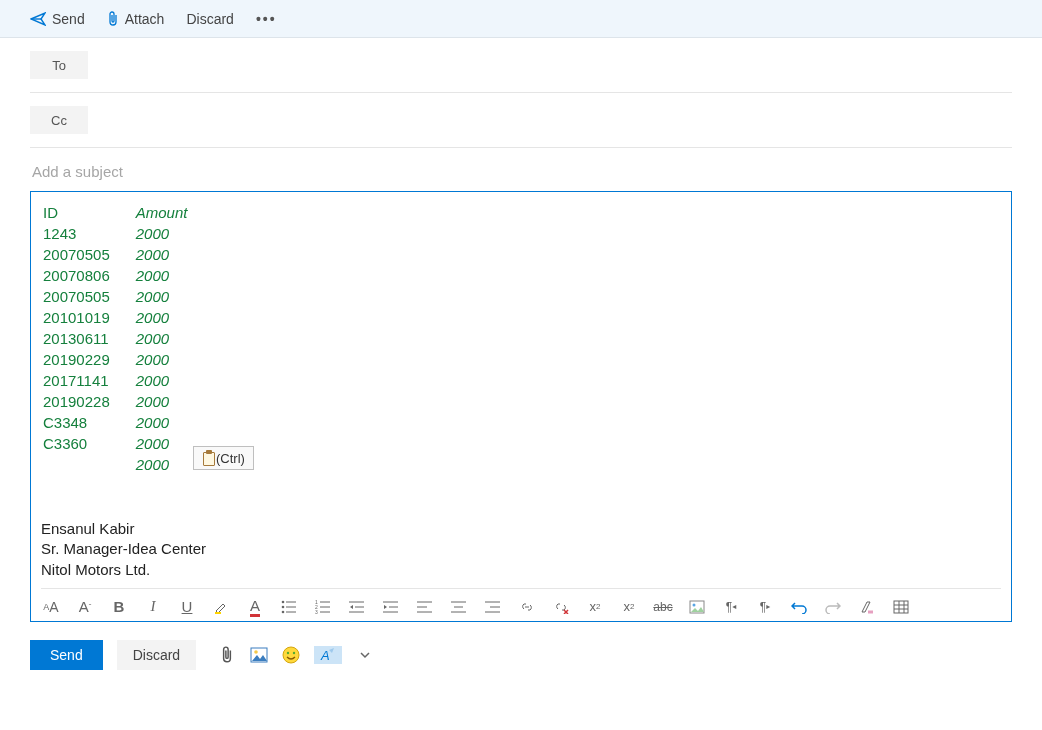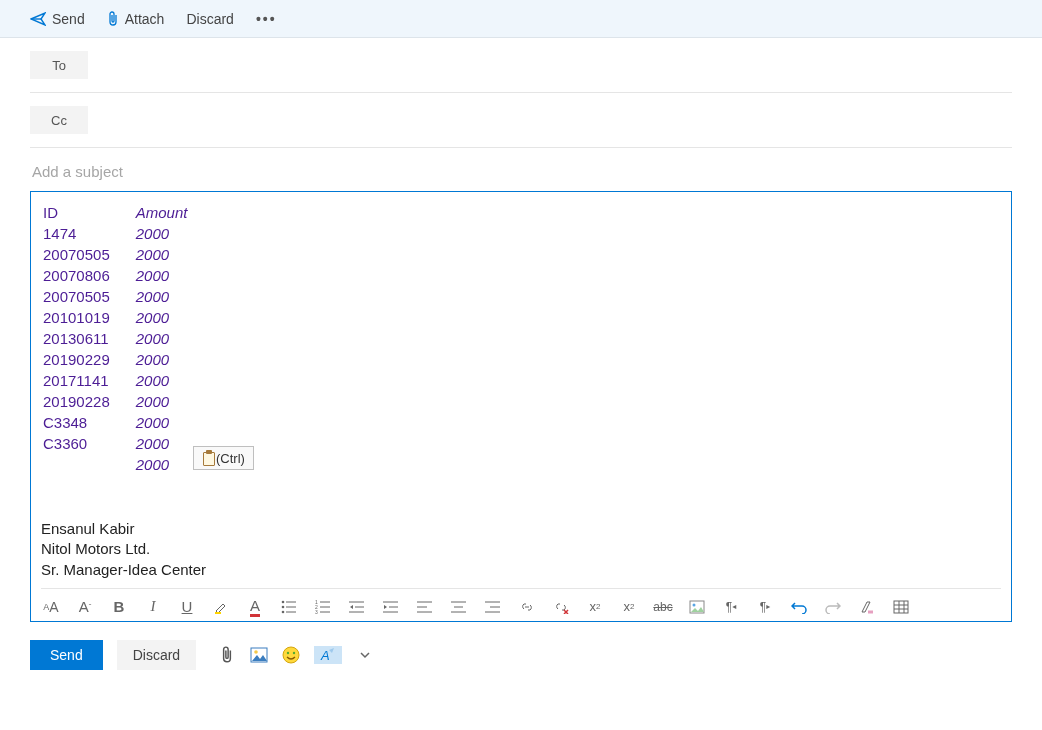--- a/index.html
+++ b/index.html
@@ -53,21 +53,21 @@
     font-size: 15px;
     color: #333;
   }
   .subject-input::placeholder { color: #a6a6a6; }
   .body-wrap {
     margin: 0 30px 4px 30px;
     border: 1px solid #0078d4;
     padding: 10px 10px 2px 10px;
     position: relative;
   }
-  .tbl { font-size: 15px; color: #4c1d95; }
+  .tbl { font-size: 15px; color: #15803d; }
   .tbl td { padding: 0 14px 2px 0; white-space: nowrap; }
   .tbl td.amt { padding-left: 10px; font-style: italic; }
   .paste-btn {
     position: absolute;
     left: 162px;
     top: 254px;
     border: 1px solid #bfbfbf;
     background: #f9f9f9;
     padding: 3px 8px;
     font-size: 13px;
@@ -187,21 +187,21 @@
 <div class="body-wrap">
   <table class="tbl">
     <tbody>
         <tr>
       <td>ID</td>
       <td class="amt">Amount</td>
     </tr>
     </tbody>
       <tbody id="tblbody">
         <tr>
-          <td>1474</td>
+          <td>1243</td>
           <td class="amt">2000</td>
         </tr>
         <tr>
           <td>20070505</td>
           <td class="amt">2000</td>
         </tr>
         <tr>
           <td>20070806</td>
           <td class="amt">2000</td>
         </tr>
@@ -244,22 +244,22 @@
       </tbody>
   </table>
 
   <div class="paste-btn">
     <span class="clipboard-icon"></span>
     <span>(Ctrl)</span>
   </div>
 
   <div class="signature">
     <div>Ensanul Kabir</div>
+    <div>Sr. Manager-Idea Center</div>
     <div>Nitol Motors Ltd.</div>
-    <div>Sr. Manager-Idea Center</div>
   </div>
 
   <div class="format-toolbar">
     <span class="fmt-btn" style="font-size:11px;">
         <span style="font-size:9px">A</span>
         <span style="font-size:14px">A</span>
       </span>
     <span class="fmt-btn">A<span style="font-size:8px;vertical-align:super">ˇ</span></span>
     <span class="fmt-btn bold">B</span>
     <span class="fmt-btn ital">I</span>

